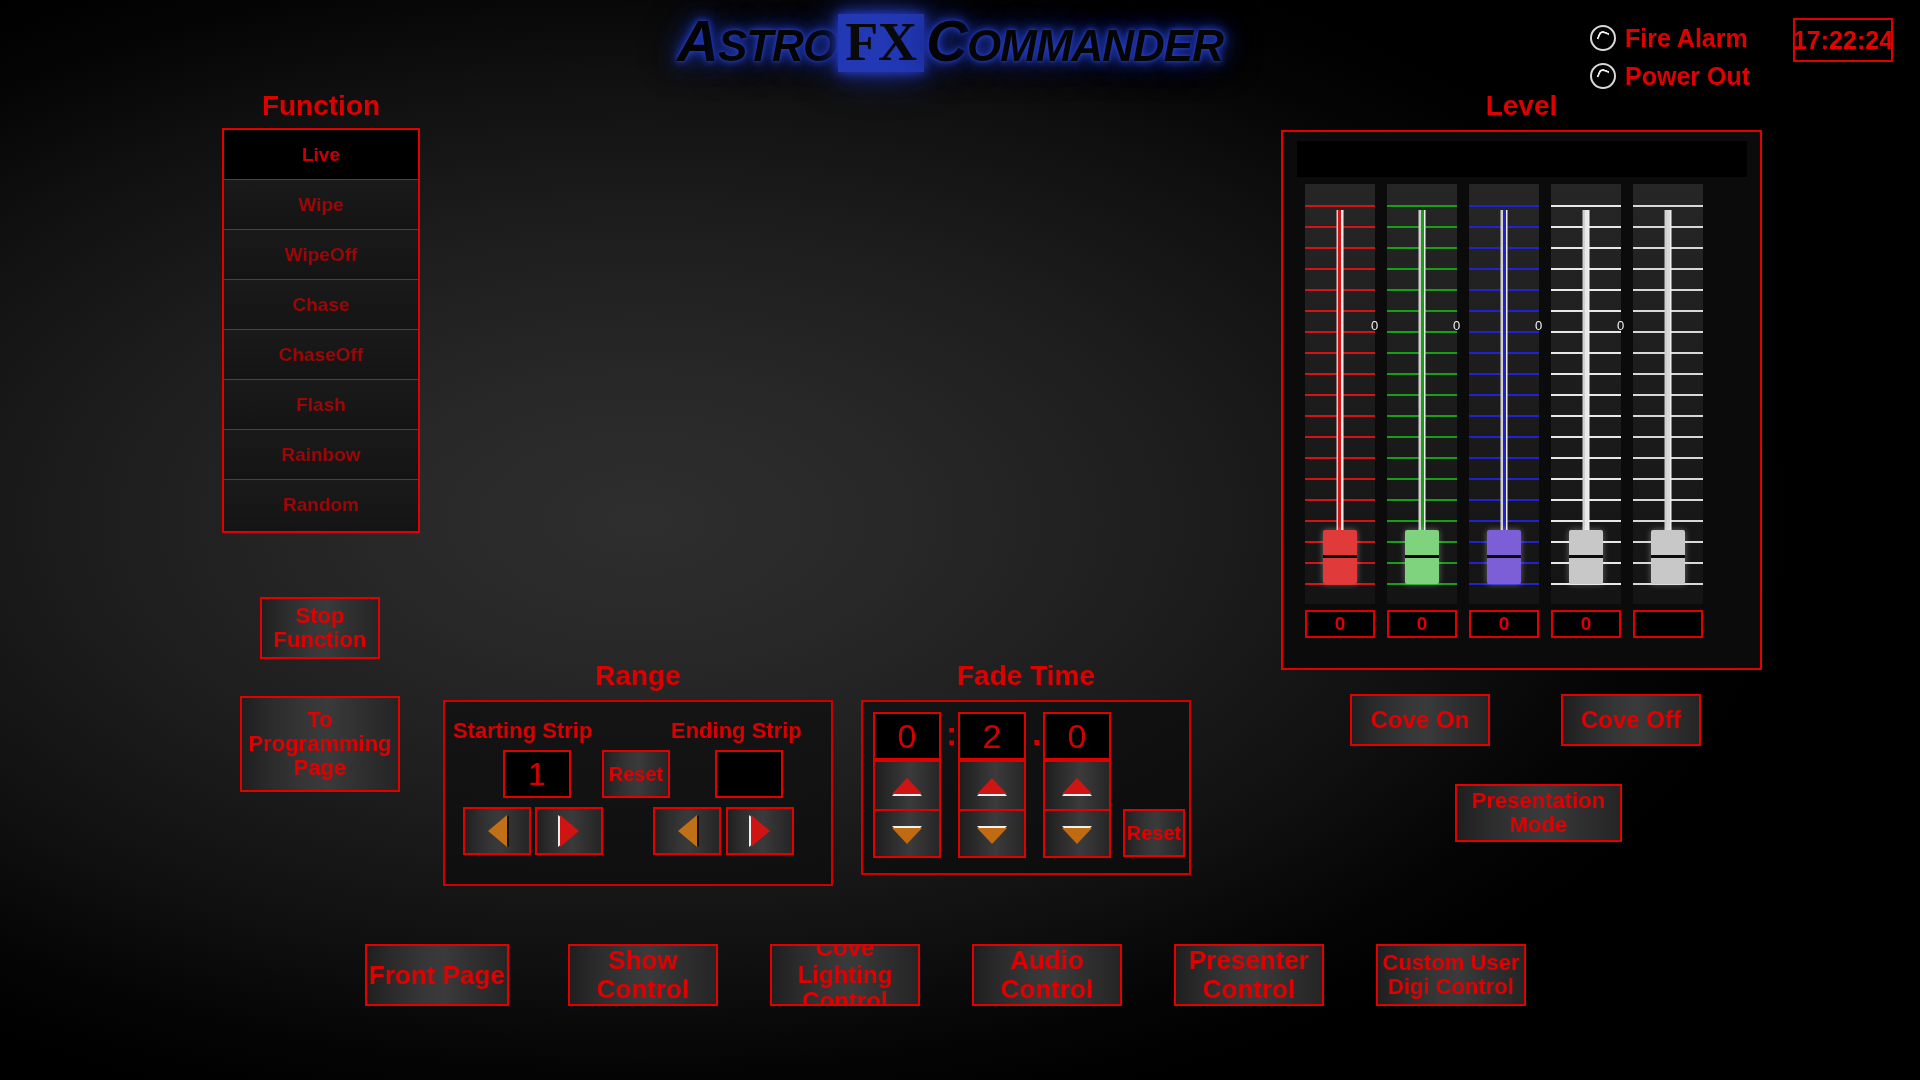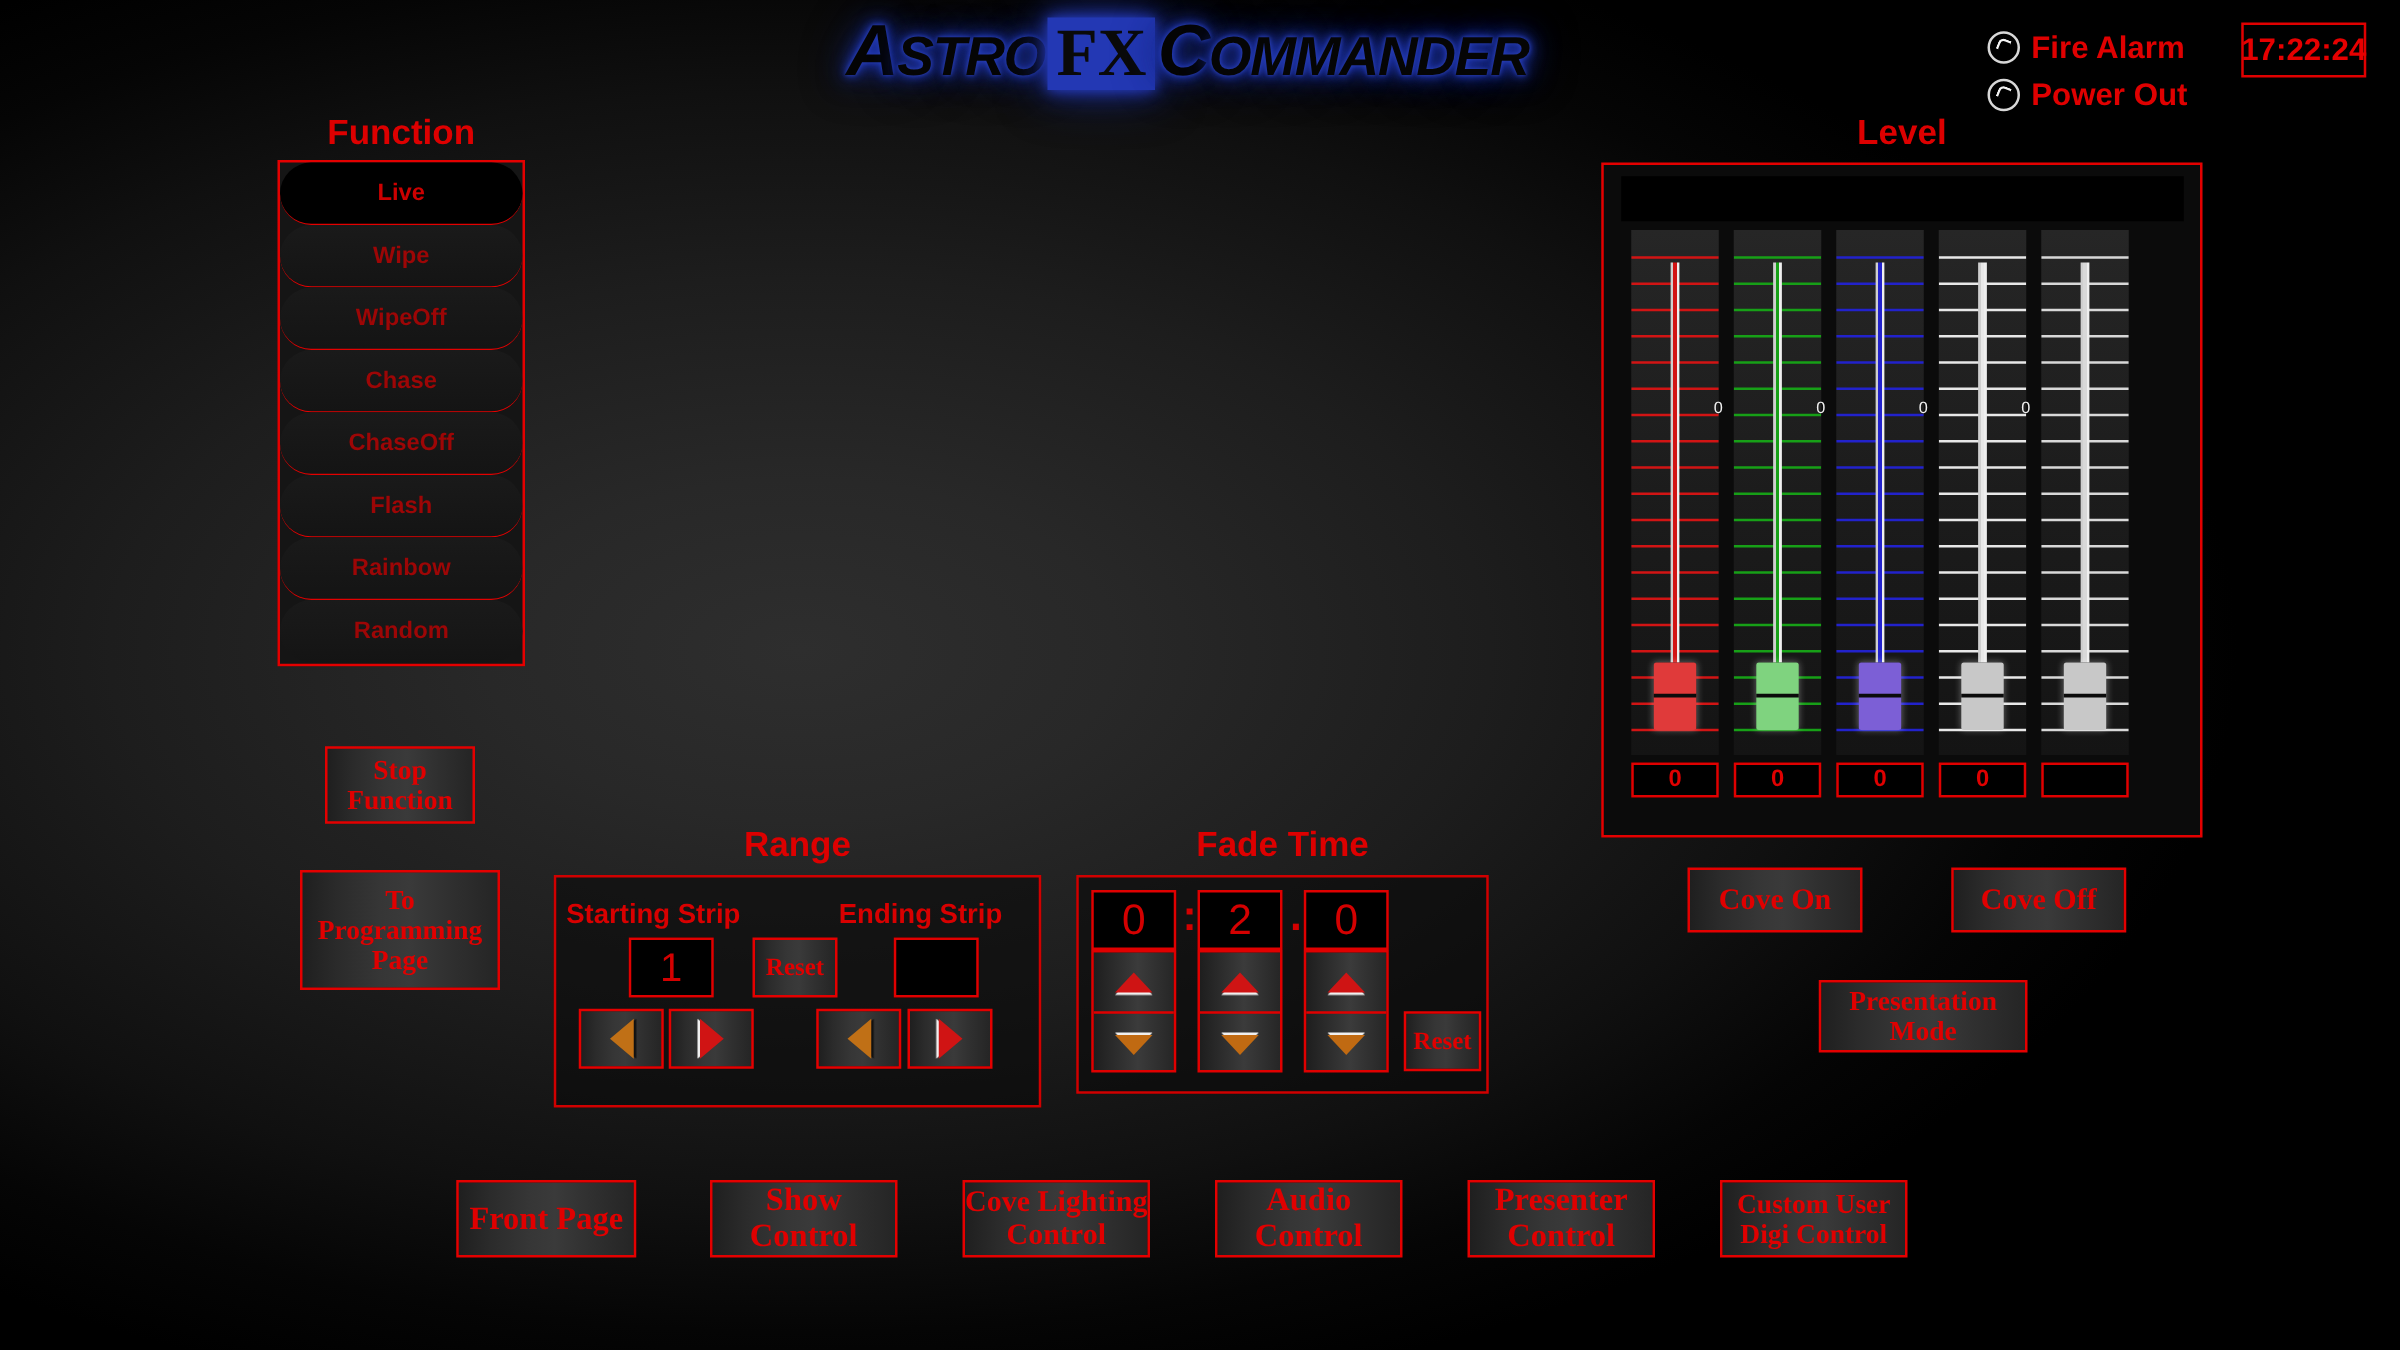--- a/index.html
+++ b/index.html
@@ -89,21 +89,20 @@
     width: 198px; height: 405px;
     border: 2px solid #e40000;
     background: #151515;
   }
   .fn-item {
     height: 50px;
     border-bottom: 1px solid #e40000;
     display: flex; align-items: center; justify-content: center;
     color: #9d0606; font-size: 19px; font-weight: bold;
     background: linear-gradient(180deg,#1a1a1a 0%, #141414 100%);
-    border-radius: 25px;
   }
   .fn-item:last-child { border-bottom: none; }
   .fn-item.selected {
     background: #000;
     color: #cc0000;
   }
 
   
   #scene-panel {
     position: absolute; left: 511px; top: 130px;
@@ -124,21 +123,20 @@
     position: absolute;
     border: 2px solid #e40000;
     background: linear-gradient(90deg,#1f1f1f 0%, #2b2b2b 18%, #363636 40%, #3a3a3a 55%, #303030 75%, #252525 100%);
     color: #e00000;
     font-weight: bold;
     display: flex; align-items: center; justify-content: center;
     text-align: center;
     line-height: 1.1;
     white-space: pre-line;
     overflow: hidden;
-    font-family: Liberation Serif, serif;
   }
 
   
   #range-panel {
     position: absolute; left: 443px; top: 700px;
     width: 390px; height: 186px;
     border: 2px solid #d00000;
     background: rgba(10,10,10,0.6);
   }
   .sublabel {

